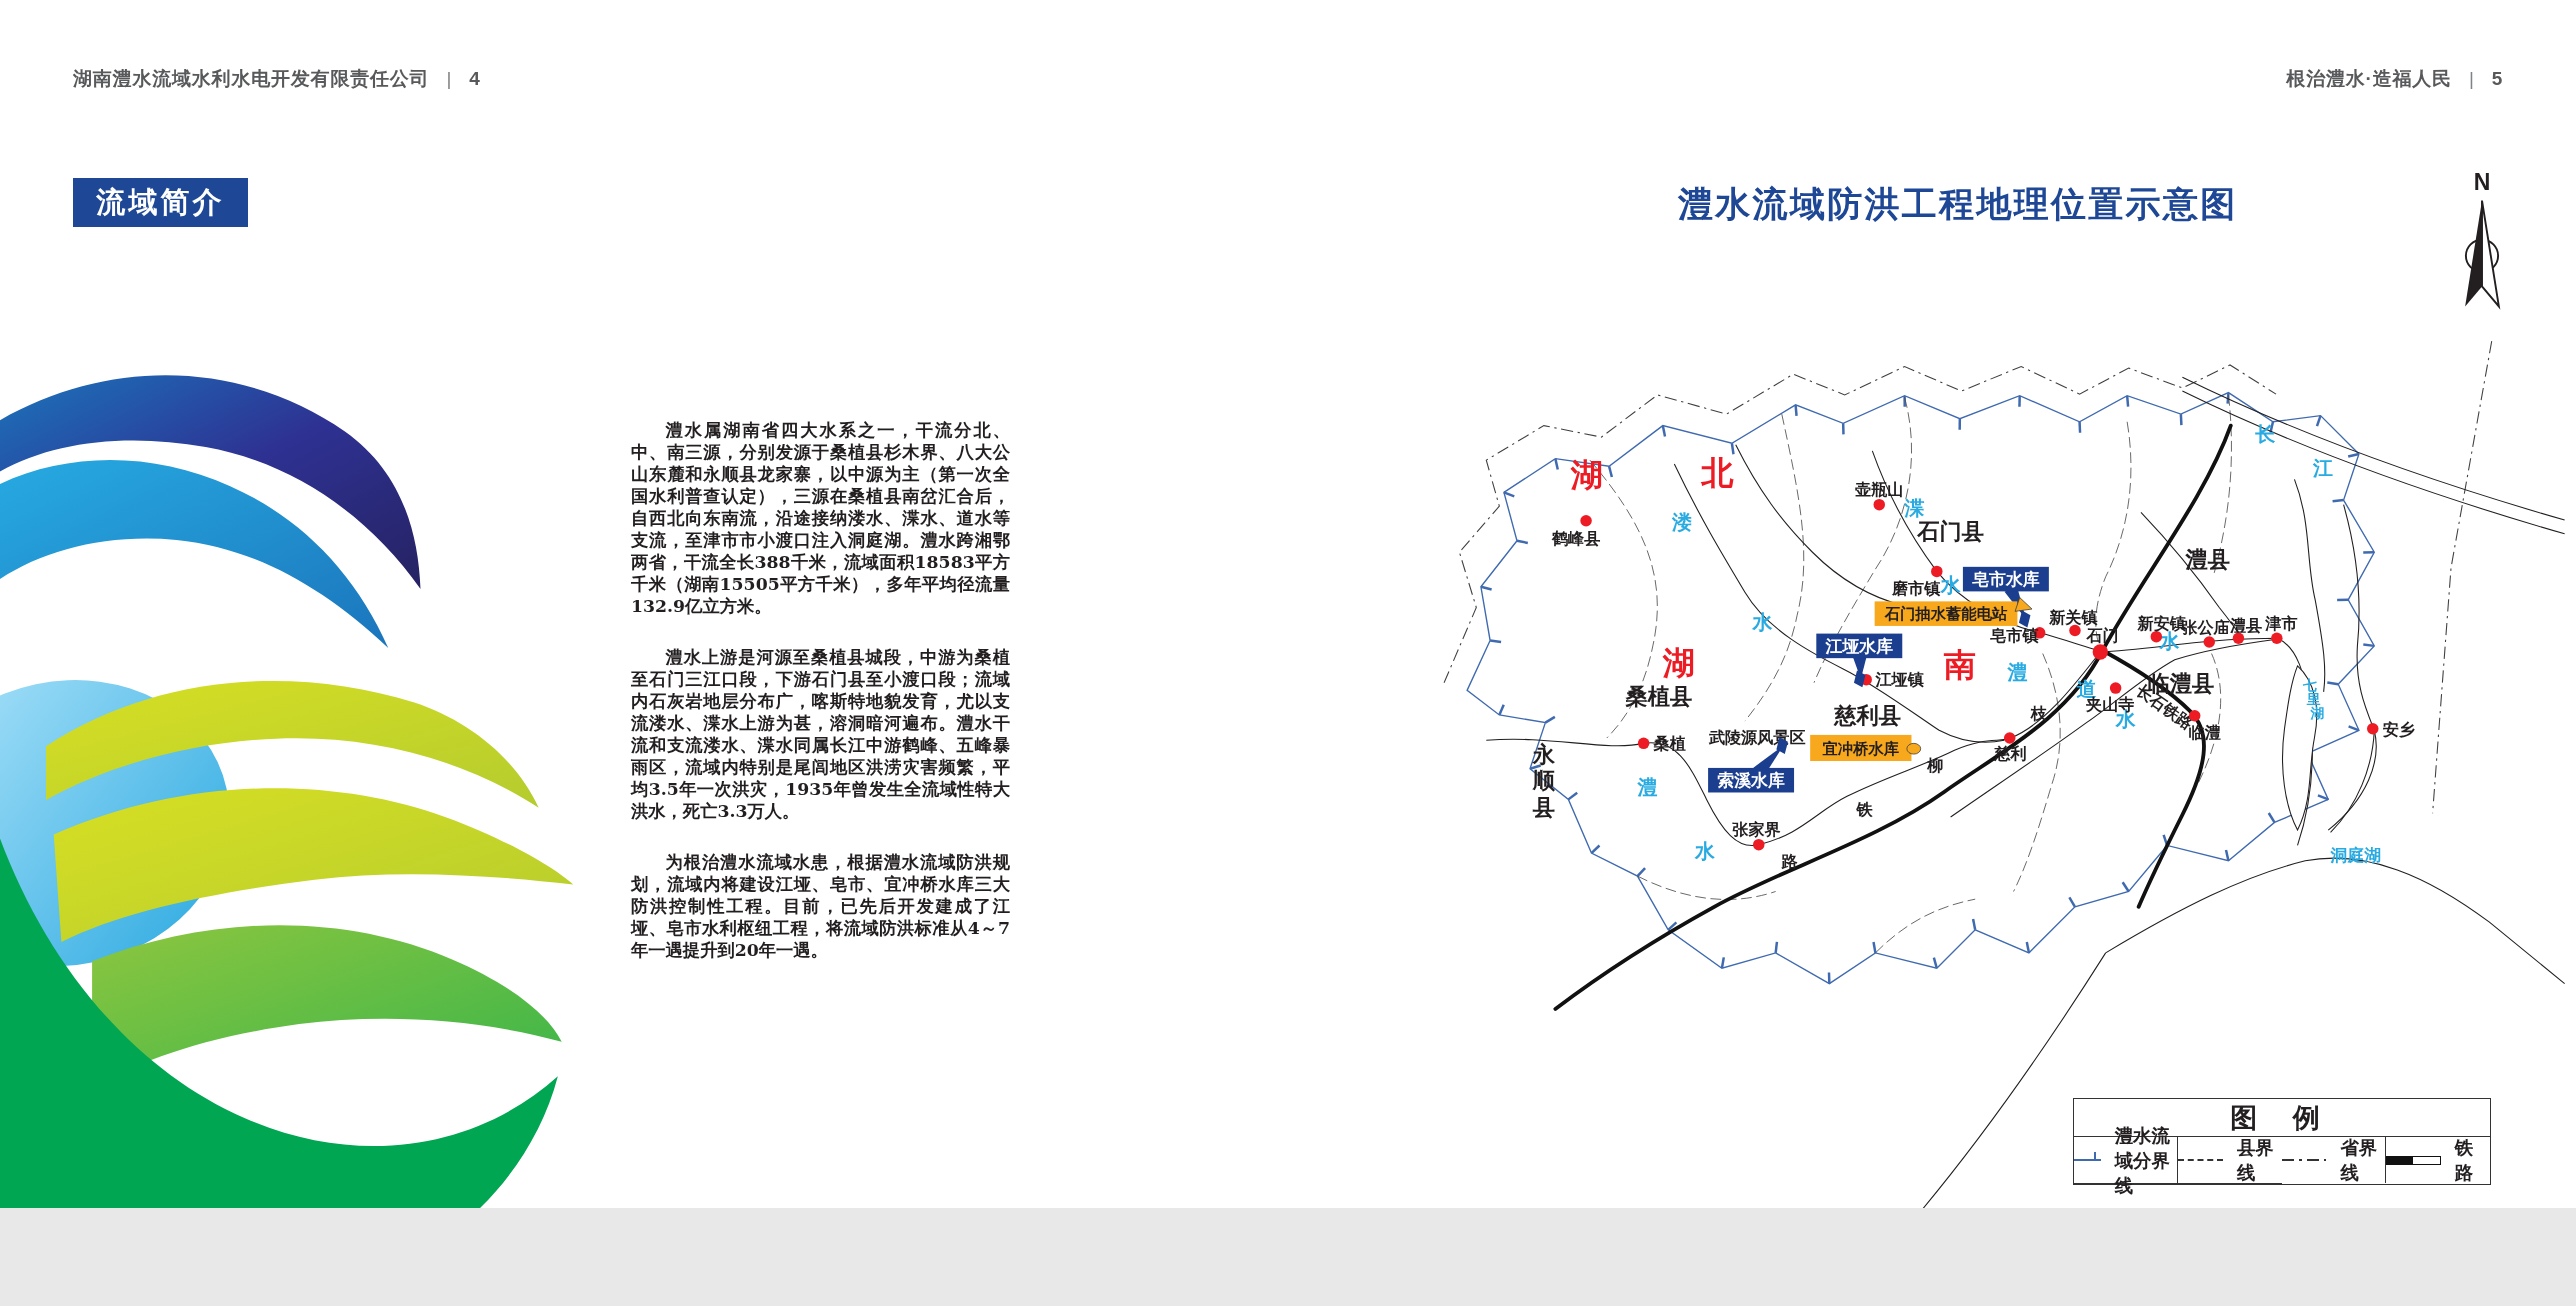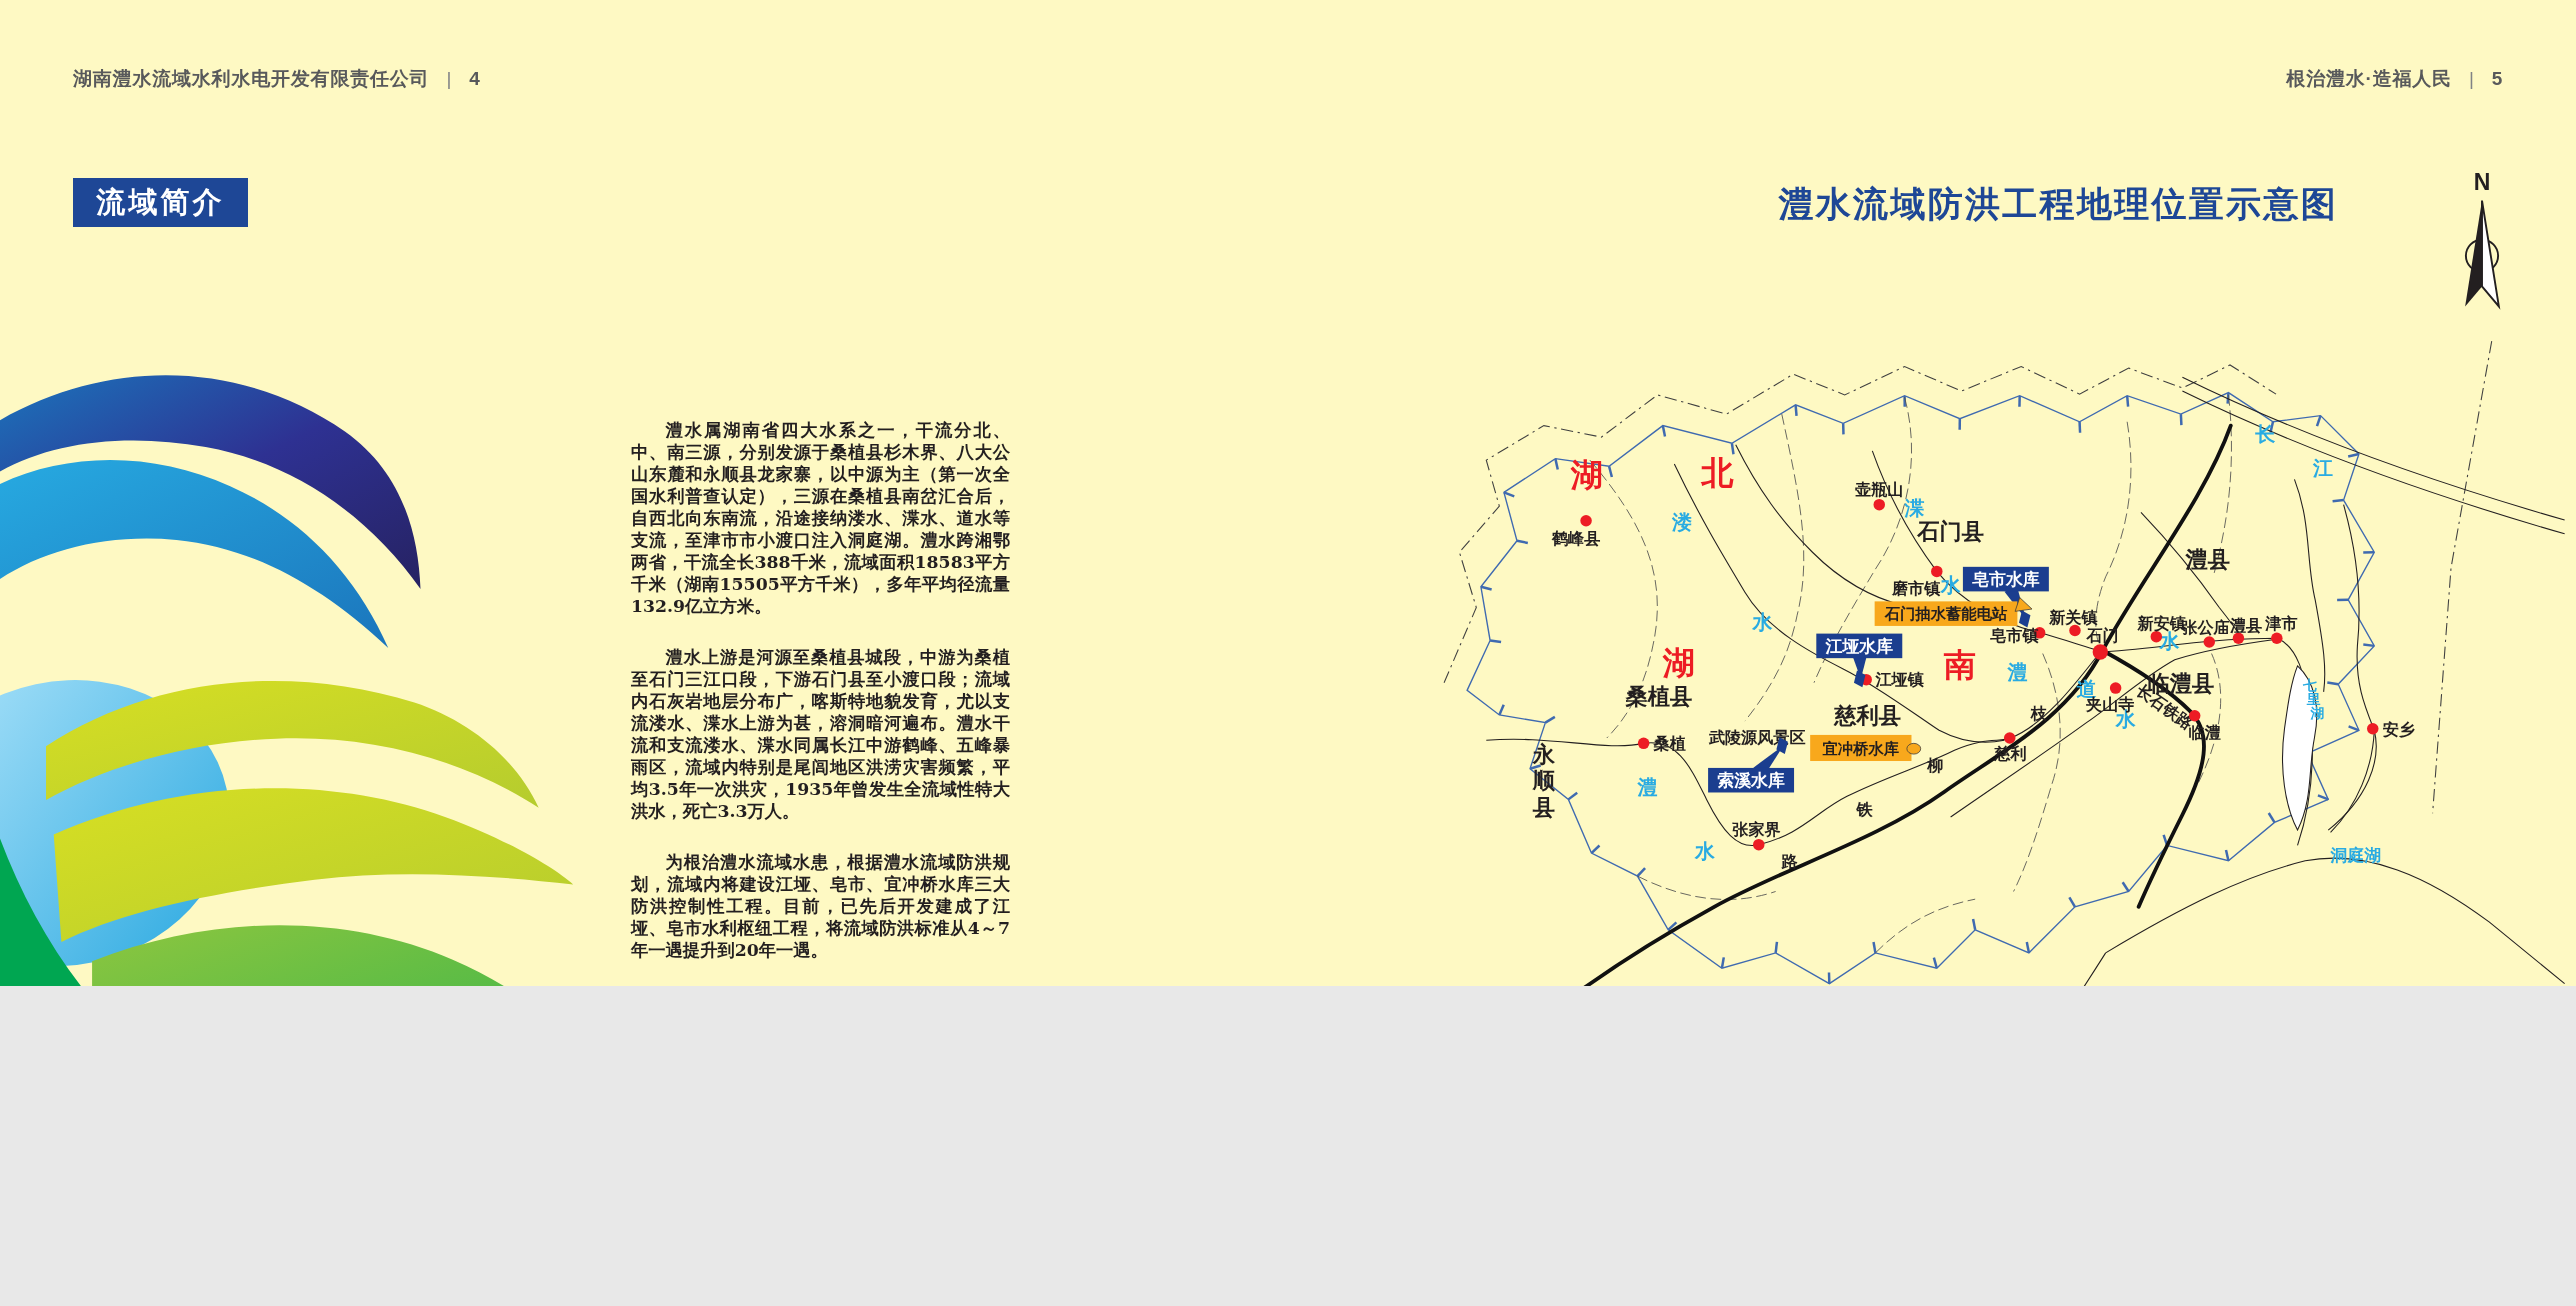--- a/index.html
+++ b/index.html
@@ -1,33 +1,33 @@
 <!DOCTYPE html>
 <html style="font-size:12.3px"><head>
 <meta charset="utf-8">
 <style>
   html,body{margin:0;padding:0;background:#e8e8e8;}
-  #page{position:relative;width:2576px;height:986px;background:#fef9c3;overflow:hidden;
+  #page{position:relative;width:2576px;height:1208px;background:#ffffff;overflow:hidden;
         font-family:"Liberation Sans", sans-serif;}
   
   .hdr{position:absolute;top:66px;font-size:19px;font-weight:bold;color:#58595b;letter-spacing:0.8px;
        display:flex;align-items:center;gap:17px;}
   #hdr-left{left:73px;}
   #hdr-right{right:73px;}
   .hdr .sep{font-weight:400;color:#808285;}
   
   #section-title-box{position:absolute;left:73px;top:178px;width:175px;height:49px;background:#1e4796;
        color:#fff;font-size:29px;font-weight:bold;display:flex;align-items:center;justify-content:center;
        letter-spacing:3.1px;}
   #intro-paragraphs{position:absolute;left:631px;top:419px;width:379px;color:#231f20;
        font-family:"DejaVu Serif","Liberation Serif",serif;font-weight:700;font-size:17.3px;
        line-height:22px;text-align:justify;}
   #intro-paragraphs p{margin:0 0 29px 0;text-indent:2em;}
   
-  #map-title{position:absolute;left:1678px;top:181px;width:660px;text-align:right;color:#1e4796;
+  #map-title{position:absolute;left:1678px;top:181px;width:660px;text-align:left;color:#1e4796;
        font-size:35px;font-weight:bold;letter-spacing:2.3px;}
   #north{position:absolute;left:2455px;top:169px;width:54px;height:142px;text-align:center;}
   #north .n{font-size:23px;font-weight:bold;color:#231f20;}
   
   #map-wrap{position:absolute;left:1413px;top:322px;width:1152px;height:921px;}
   #map-svg{width:100%;height:100%;}
   #map-svg text{dominant-baseline:middle;font-family:"Liberation Sans",sans-serif;font-weight:bold;}
   .t-prov{font-size:42px;fill:#ed1c24;letter-spacing:2px;}
   .t-county{font-size:29px;fill:#231f20;}
   .t-town{font-size:21px;fill:#231f20;}

